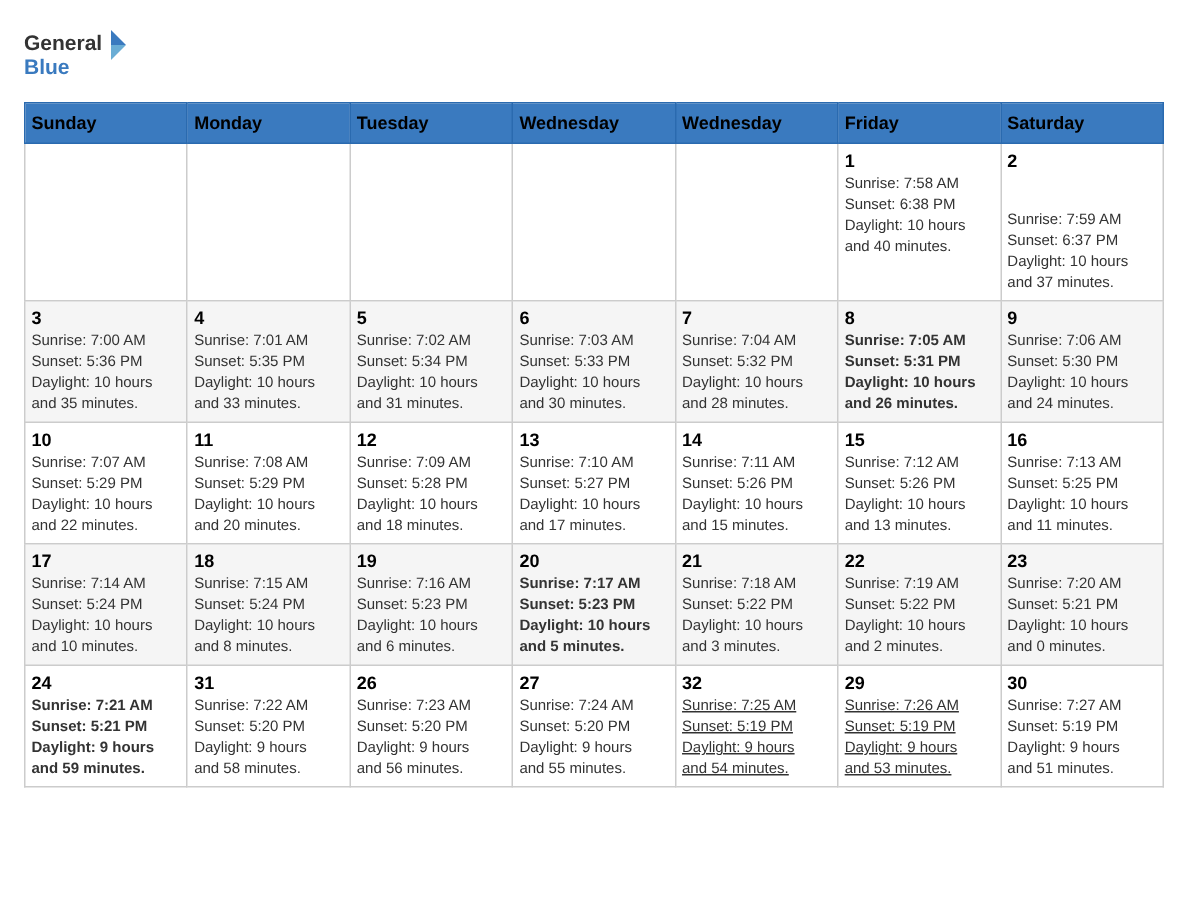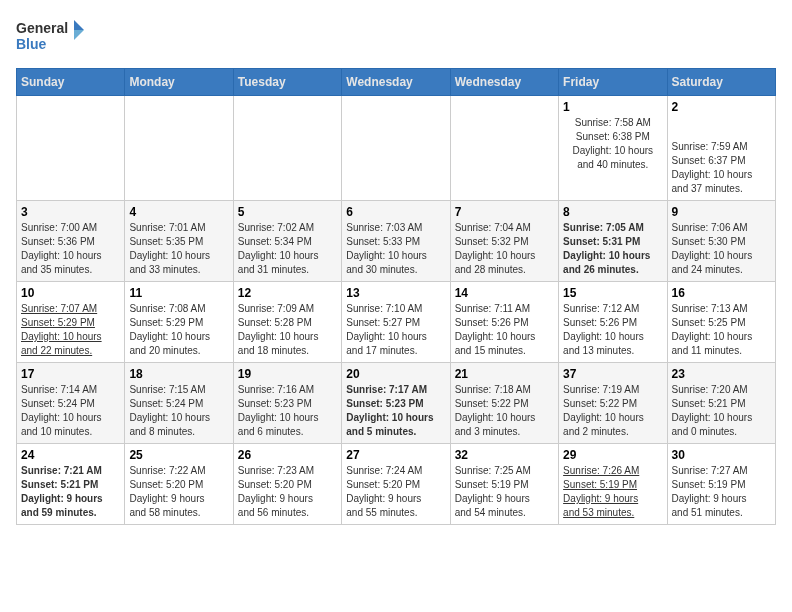--- a/index.html
+++ b/index.html
@@ -33,21 +33,21 @@
       font-size: 16px;
       color: #555;
     }
     .calendar {
       width: 100%;
       border-collapse: collapse;
       font-size: 11px;
     }
     .calendar thead th {
       background: #3a7abf;
-      color: #e5e5e5;
+      color: #000000;
       padding: 6px 4px;
       text-align: left;
       font-size: 12px;
       font-weight: bold;
       border: 1px solid #2a6aaf;
     }
     .calendar tbody td {
       border: 1px solid #ccc;
       vertical-align: top;
       padding: 4px 4px;
@@ -105,21 +105,21 @@
   </thead>
   <tbody id="calendar-body">
   <tr>
         <td class="empty-cell"></td>
         <td class="empty-cell"></td>
         <td class="empty-cell"></td>
         <td class="empty-cell"></td>
         <td class="empty-cell"></td>
         <td>
           <span class="day-number">1</span>
-          <div class="day-info" style="white-space: pre-line; text-align: center;">Sunrise: 7:58 AM
+          <div class="day-info" style="white-space: pre-line;">Sunrise: 7:58 AM
 Sunset: 6:38 PM
 Daylight: 10 hours
 and 40 minutes.</div>
         </td>
         <td>
           <span class="day-number">2</span>
           <div class="day-info" style="white-space: pre-line; margin-top: 26px;">Sunrise: 7:59 AM
 Sunset: 6:37 PM
 Daylight: 10 hours
 and 37 minutes.</div>
@@ -172,21 +172,21 @@
           <span class="day-number">9</span>
           <div class="day-info" style="white-space: pre-line;">Sunrise: 7:06 AM
 Sunset: 5:30 PM
 Daylight: 10 hours
 and 24 minutes.</div>
         </td>
       </tr>
       <tr>
         <td>
           <span class="day-number">10</span>
-          <div class="day-info" style="white-space: pre-line; text-decoration: underline;">Sunrise: 7:07 AM
+          <div class="day-info" style="white-space: pre-line;">Sunrise: 7:07 AM
 Sunset: 5:29 PM
 Daylight: 10 hours
 and 22 minutes.</div>
         </td>
         <td>
           <span class="day-number">11</span>
           <div class="day-info" style="white-space: pre-line;">Sunrise: 7:08 AM
 Sunset: 5:29 PM
 Daylight: 10 hours
 and 20 minutes.</div>
@@ -257,21 +257,21 @@
 and 5 minutes.</div>
         </td>
         <td>
           <span class="day-number">21</span>
           <div class="day-info" style="white-space: pre-line;">Sunrise: 7:18 AM
 Sunset: 5:22 PM
 Daylight: 10 hours
 and 3 minutes.</div>
         </td>
         <td>
-          <span class="day-number">37</span>
+          <span class="day-number">22</span>
           <div class="day-info" style="white-space: pre-line;">Sunrise: 7:19 AM
 Sunset: 5:22 PM
 Daylight: 10 hours
 and 2 minutes.</div>
         </td>
         <td>
           <span class="day-number">23</span>
           <div class="day-info" style="white-space: pre-line;">Sunrise: 7:20 AM
 Sunset: 5:21 PM
 Daylight: 10 hours
@@ -280,21 +280,21 @@
       </tr>
       <tr>
         <td>
           <span class="day-number">24</span>
           <div class="day-info" style="white-space: pre-line; font-weight: bold;">Sunrise: 7:21 AM
 Sunset: 5:21 PM
 Daylight: 9 hours
 and 59 minutes.</div>
         </td>
         <td>
-          <span class="day-number">25</span>
+          <span class="day-number">31</span>
           <div class="day-info" style="white-space: pre-line;">Sunrise: 7:22 AM
 Sunset: 5:20 PM
 Daylight: 9 hours
 and 58 minutes.</div>
         </td>
         <td>
           <span class="day-number">26</span>
           <div class="day-info" style="white-space: pre-line;">Sunrise: 7:23 AM
 Sunset: 5:20 PM
 Daylight: 9 hours
@@ -302,21 +302,21 @@
         </td>
         <td>
           <span class="day-number">27</span>
           <div class="day-info" style="white-space: pre-line;">Sunrise: 7:24 AM
 Sunset: 5:20 PM
 Daylight: 9 hours
 and 55 minutes.</div>
         </td>
         <td>
           <span class="day-number">32</span>
-          <div class="day-info" style="white-space: pre-line;">Sunrise: 7:25 AM
+          <div class="day-info" style="white-space: pre-line; text-decoration: underline;">Sunrise: 7:25 AM
 Sunset: 5:19 PM
 Daylight: 9 hours
 and 54 minutes.</div>
         </td>
         <td>
           <span class="day-number">29</span>
           <div class="day-info" style="white-space: pre-line; text-decoration: underline;">Sunrise: 7:26 AM
 Sunset: 5:19 PM
 Daylight: 9 hours
 and 53 minutes.</div>

